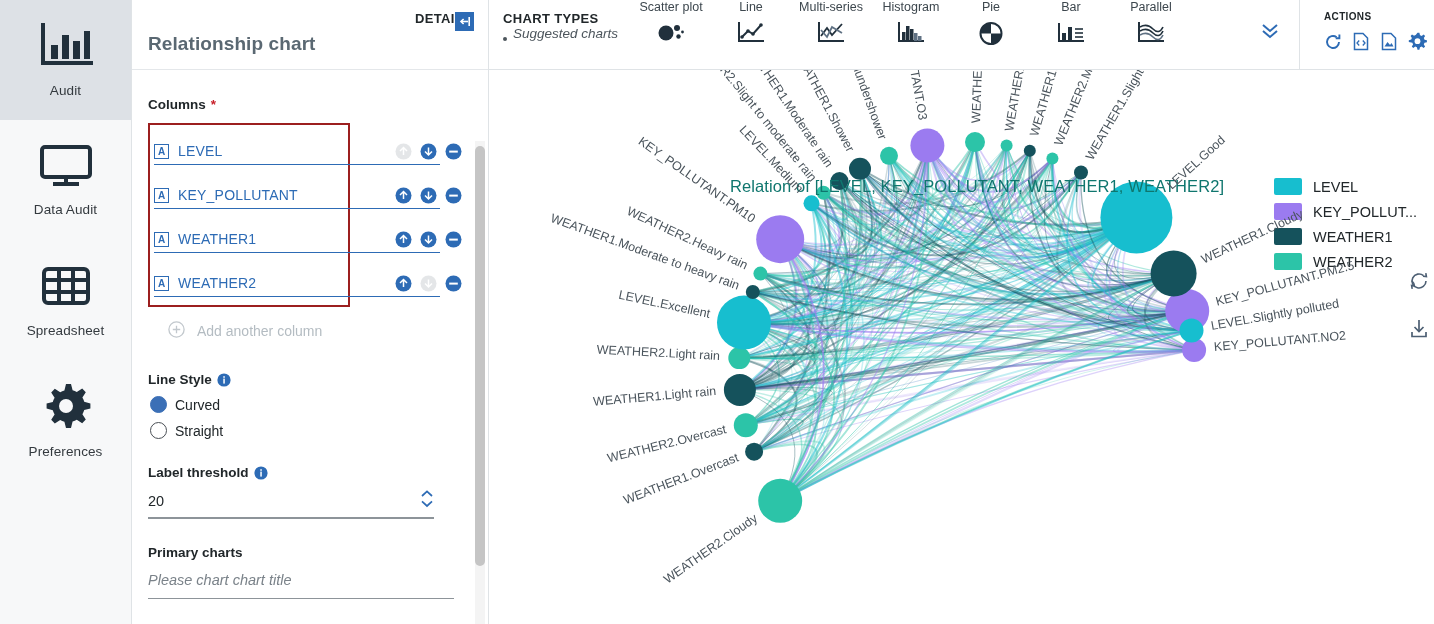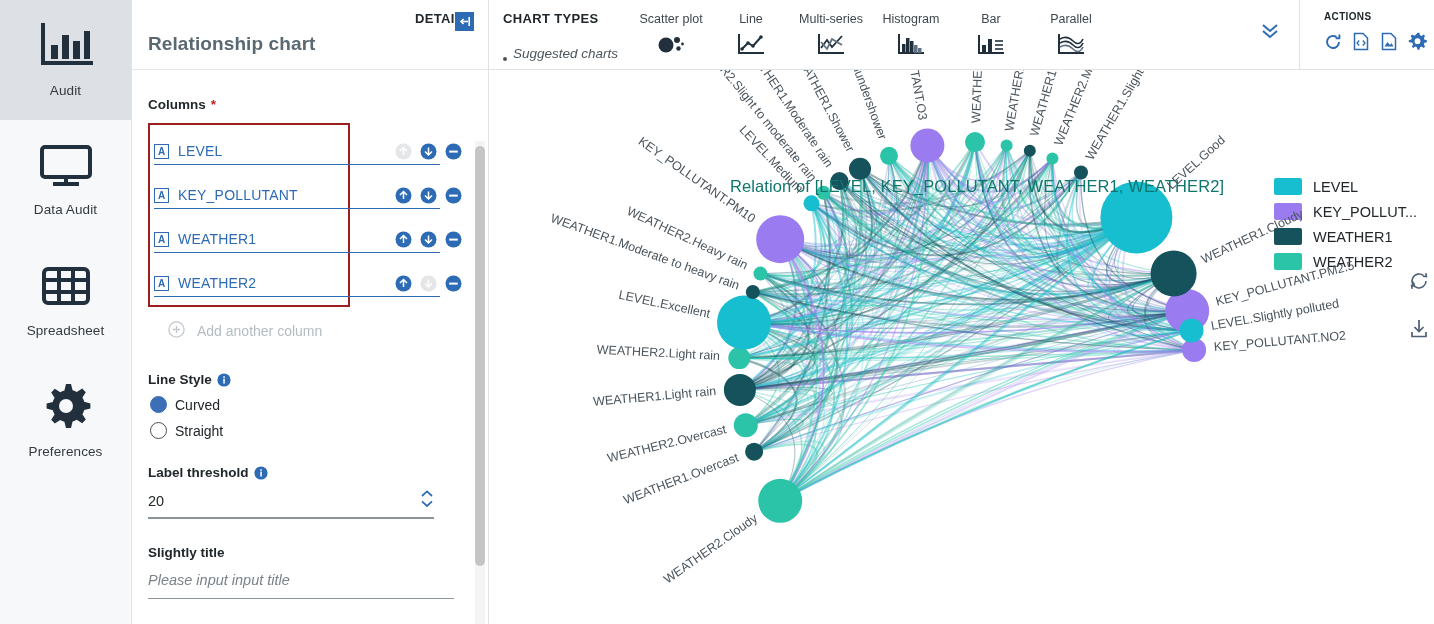--- a/index.html
+++ b/index.html
@@ -158,25 +158,25 @@
 
   
   #main { flex: 1; height: 624px; position: relative; background: #fff; display: flex; flex-direction: column; }
   #chart-types-bar {
     height: 70px; border-bottom: 1px solid #dfe3e6;
     display: flex; align-items: flex-start; position: relative;
   }
   #ct-title-wrap { padding: 11px 0 0 14px; width: 142px; flex: 0 0 142px; }
   #ct-title { font-size: 13px; font-weight: bold; letter-spacing: .35px; color: #21272a; }
   #ct-sub {
-    margin-top: 20px; font-size: 13.5px; font-style: italic; color: #4c555c;
+    margin-top: 0; font-size: 13.5px; font-style: italic; color: #4c555c;
     display: flex; align-items: flex-end; gap: 6px;
   }
   .bullet { width: 4px; height: 4px; border-radius: 50%; background: #4c555c; display:inline-block; }
-  #ct-items { display: flex; align-items: flex-start; gap: 0px; padding-top: 12px; }
+  #ct-items { display: flex; align-items: flex-start; gap: 0px; padding-top: 0; }
   .ct-item {
     width: 80px; display: flex; flex-direction: column;
     align-items: center; gap: 7px; cursor: pointer;
   }
   .ct-label { font-size: 12.5px; color: #3d474e; white-space: nowrap; }
   #ct-more { position: absolute; left: 770px; top: 22px; cursor: pointer; }
   #actions-panel {
     position: absolute; right: 0; top: 0; width: 135px; height: 69px;
     border-left: 1px solid #dfe3e6;
     padding: 11px 0 0 24px;
@@ -450,24 +450,24 @@
           <svg width="14" height="9" viewBox="0 0 14 9">
               <path d="M2 7 L7 2.4 L12 7" stroke="#2d6bb5" stroke-width="1.7" fill="none"></path>
             </svg>
           <svg width="14" height="9" viewBox="0 0 14 9">
               <path d="M2 2.4 L7 7 L12 2.4" stroke="#2d6bb5" stroke-width="1.7" fill="none"></path>
             </svg>
         </div>
       </div>
 
       <div class="field-label" id="pt-label">
-        <span>Slightly title</span>
+        <span>Primary charts</span>
       </div>
       <div id="pt-field">
-        <div id="pt-placeholder">Please input input title</div>
+        <div id="pt-placeholder">Please chart chart title</div>
       </div>
 
       <div id="details-scroll">
         <div id="details-scroll-thumb"></div>
       </div>
     </div>
   </div>
 
   <div id="main">
 
@@ -526,20 +526,30 @@
               <path d="M2 1 L2 20 L27 20" stroke="#21303c" stroke-width="2" fill="none"></path>
               <rect x="5" y="11" width="3.5" height="9" fill="#21303c"></rect>
               <rect x="9" y="5" width="3.5" height="15" fill="#21303c"></rect>
               <rect x="13" y="8" width="3.5" height="12" fill="#21303c"></rect>
               <rect x="17" y="12" width="3.5" height="8" fill="#5f7183"></rect>
               <rect x="21" y="15" width="3.5" height="5" fill="#5f7183"></rect>
             </svg>
           </span>
         </div>
 
+        <div class="ct-item">
+          <span class="ct-label">Pie</span>
+          <span>
+            <svg width="26" height="24" viewBox="0 0 26 24">
+              <circle cx="13" cy="12.5" r="10.5" fill="none" stroke="#21303c" stroke-width="2"></circle>
+              <path d="M13 12.5 L13 2 A10.5 10.5 0 0 0 2.5 12.5 Z" fill="#21303c"></path>
+              <path d="M13 12.5 L23.5 12.5 A10.5 10.5 0 0 1 13 23 Z" fill="#21303c"></path>
+            </svg>
+          </span>
+        </div>
 
         <div class="ct-item">
           <span class="ct-label">Bar</span>
           <span>
             <svg width="28" height="22" viewBox="0 0 28 22">
               <path d="M2 2 L2 20 L27 20" stroke="#21303c" stroke-width="2" fill="none"></path>
               <rect x="5" y="12" width="4" height="8" fill="#21303c"></rect>
               <rect x="11" y="6" width="4" height="14" fill="#21303c"></rect>
               <line x1="18" y1="8" x2="26" y2="8" stroke="#21303c" stroke-width="1.6"></line>
               <line x1="18" y1="12" x2="26" y2="12" stroke="#21303c" stroke-width="1.6"></line>

